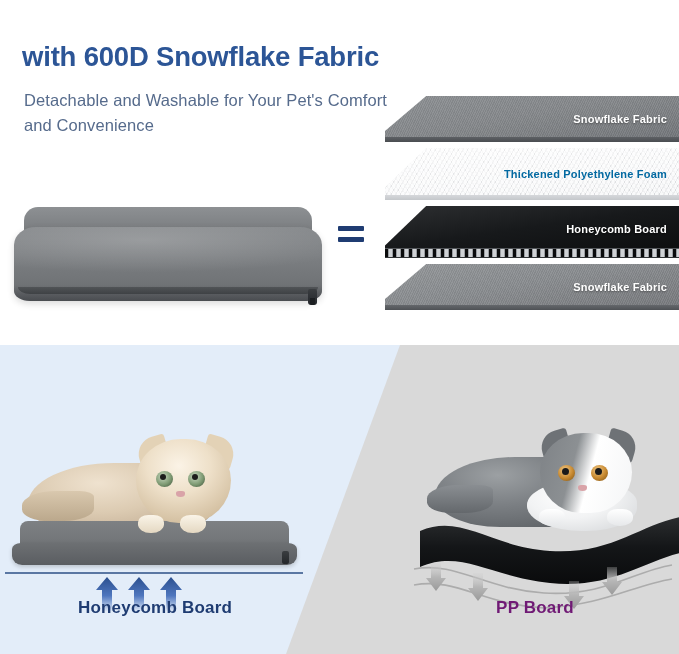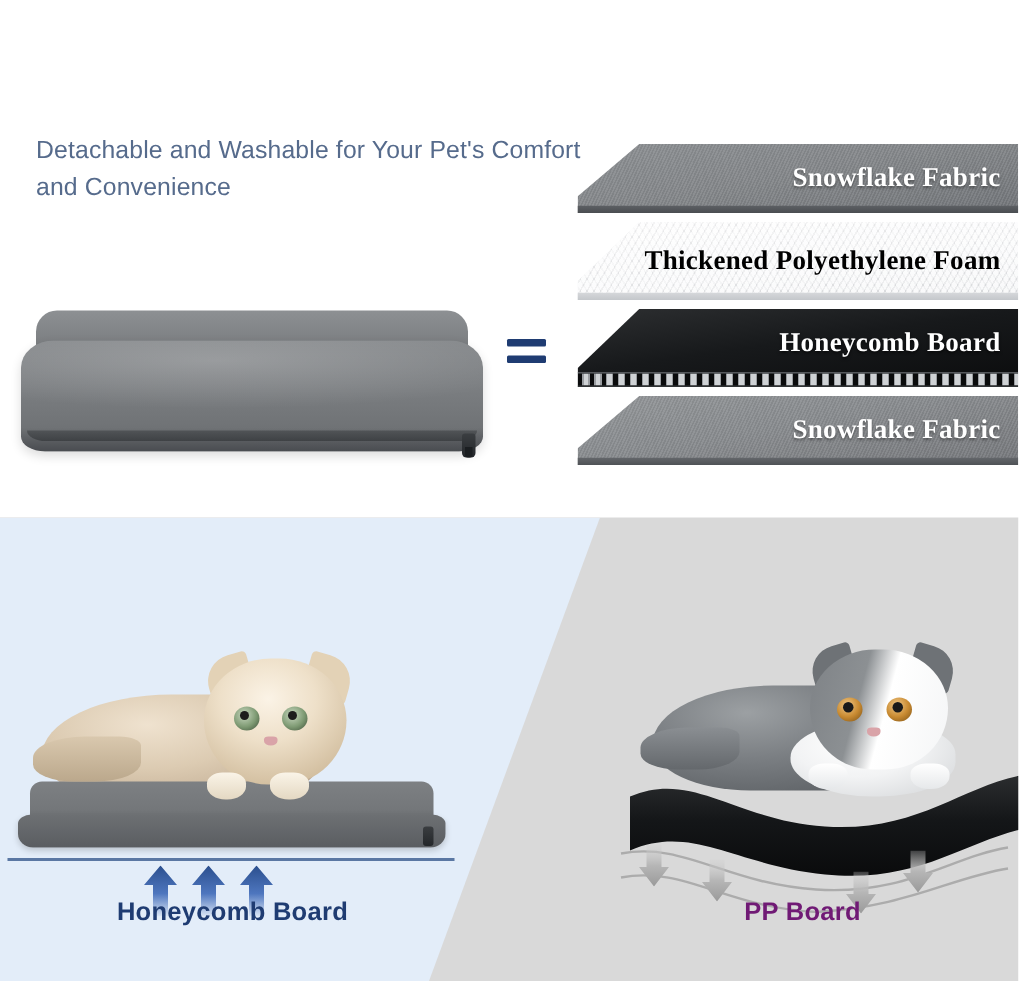--- a/index.html
+++ b/index.html
@@ -70,21 +70,21 @@
   .slab{
     position:absolute;left:0;top:0;width:294px;height:100%;
     clip-path:polygon(14% 0, 100% 0, 100% 82%, 100% 100%, 0 100%, 0 76%);
   }
   .slab-edge{
     position:absolute;left:0;bottom:0;width:294px;height:5px;
     clip-path:polygon(0 0,100% 0,100% 100%,0 100%);
   }
   .layer-label{
     position:absolute;right:12px;top:50%;transform:translateY(-52%);
-    font-size:18px;font-weight:bold;letter-spacing:0.2px;white-space:nowrap;font-family:Liberation Serif, serif;
+    font-size:11px;font-weight:bold;letter-spacing:0.2px;white-space:nowrap;
   }
 
   
   #layer0{top:0px;height:46px;}
   #layer0 .slab{
     background:
       repeating-linear-gradient(115deg, rgba(255,255,255,0.055) 0 1px, rgba(0,0,0,0.05) 1px 2px),
       linear-gradient(170deg,#8e9194 0%,#86898c 45%,#73767a 100%);
   }
   #layer0 .slab-edge{background:linear-gradient(180deg,#5d6064,#4a4d51);}
@@ -92,21 +92,21 @@
 
   
   #layer1{top:52px;height:52px;}
   #layer1 .slab{
     background:
       repeating-linear-gradient(120deg, rgba(0,0,0,0.035) 0 1px, rgba(255,255,255,0.5) 1px 4px),
       repeating-linear-gradient(60deg, rgba(0,0,0,0.028) 0 1px, rgba(255,255,255,0.5) 1px 4px),
       linear-gradient(175deg,#fbfbfc 0%,#f1f2f4 60%,#e2e4e7 100%);
   }
   #layer1 .slab-edge{background:linear-gradient(180deg,#d6d8db,#c4c7cb);}
-  #layer1 .layer-label{color:#000000;text-shadow:none;}
+  #layer1 .layer-label{color:#0369a1;text-shadow:none;}
 
   
   #layer2{top:110px;height:52px;}
   #layer2 .slab{
     background:linear-gradient(172deg,#2d2f31 0%,#17191b 45%,#0b0c0d 100%);
   }
   #layer2 .honey{
     position:absolute;left:0;bottom:0;width:294px;height:8px;
     background:
       repeating-linear-gradient(90deg,
@@ -258,20 +258,21 @@
 </style>
 </head>
 <body>
 
 <div class="page">
 
   <div class="top">
 
     <div class="title">
       <br>
+      <span>with 600D Snowflake Fabric</span>
     </div>
 
     <div class="subtitle">Detachable and Washable for Your Pet's Comfort and Convenience</div>
 
     <div class="pad-wrap">
       <div class="pad-top"></div>
       <div class="pad-body"></div>
       <div class="pad-seam"></div>
       <div class="pad-zip"></div>
     </div>

